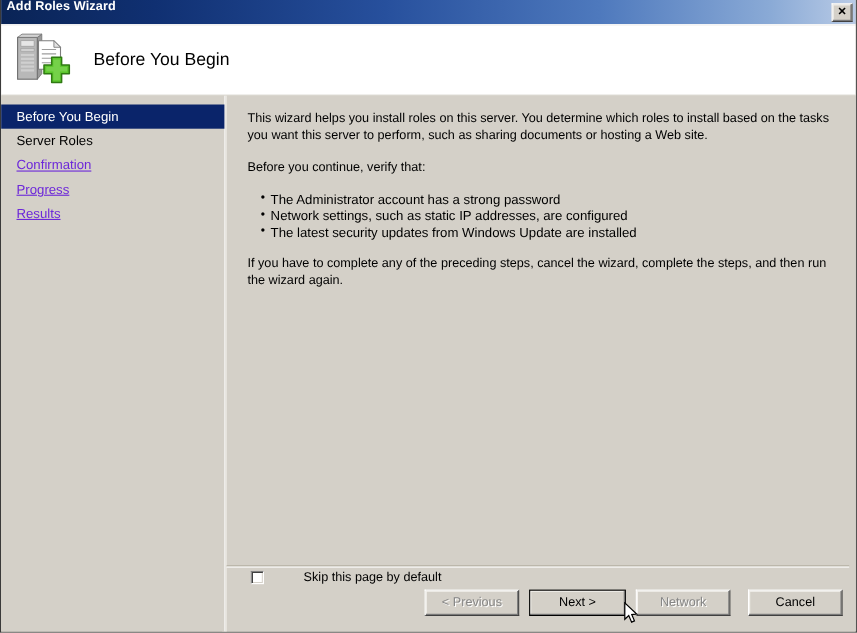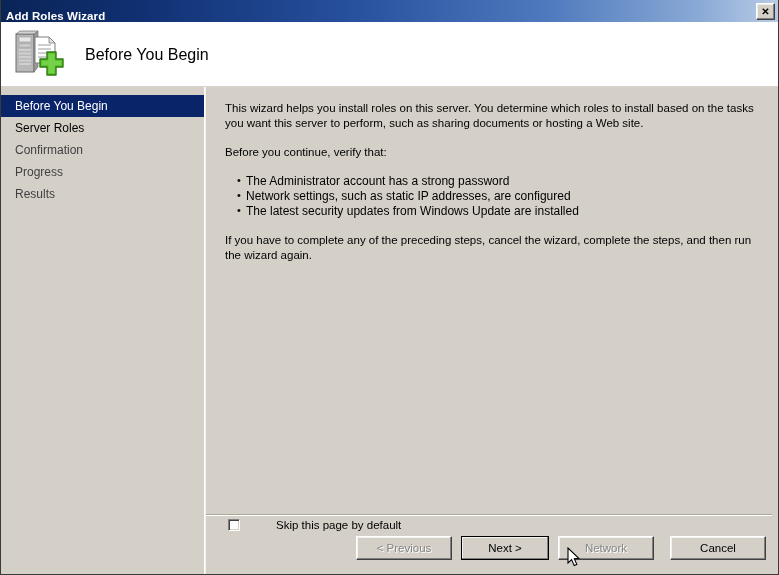--- a/index.html
+++ b/index.html
@@ -24,21 +24,21 @@
 
   
   .titlebar {
     position: relative;
     height: 22px;
     background: linear-gradient(to right,
         #0a2456 0%, #103072 18%, #27509d 45%,
         #4e79bd 70%, #8aaad6 90%, #b9cbe6 100%);
     border-bottom: 1px solid #ffffff;
     display: flex;
-    align-items: flex-end;
+    align-items: flex-start;
   }
   .titlebar-text {
     color: #ffffff;
     font-size: 11.5px;
     font-weight: bold;
     padding-left: 5px;
     letter-spacing: 0.1px;
     white-space: nowrap;
   }
   .titlebar-buttons {
@@ -119,21 +119,22 @@
     white-space: nowrap;
     cursor: default;
     box-sizing: border-box;
   }
   .nav-item.selected {
     background: #0a246a;
     color: #ffffff;
     width: 203px;
   }
   .nav-item.disabled {
-    color: #404040;
+    color: #6d28d9;
+    text-decoration: underline;
   }
 
   
   .content {
     position: relative;
     flex: 1 1 auto;
     background: #d4d0c8;
     box-sizing: border-box;
     padding: 14px 4px 0 19px;
     border-left: 1px solid #f2f0ec;
@@ -210,21 +211,21 @@
     right: 0;
     top: 522px;
     height: 52px;
     display: flex;
     align-items: center;
     justify-content: flex-end;
     padding-right: 12px;
     box-sizing: border-box;
   }
   .btn {
-    width: 96px;
+    width: 86px;
     height: 24px;
     margin-left: 9px;
     font-size: 11.5px;
     font-family: "Liberation Sans", sans-serif;
     color: #000000;
     background: #d4d0c8;
     border: 1px solid #ffffff;
     border-right-color: #404040;
     border-bottom-color: #404040;
     box-shadow: inset -1px -1px 0 #808080, inset 1px 1px 0 #f4f2ee;

